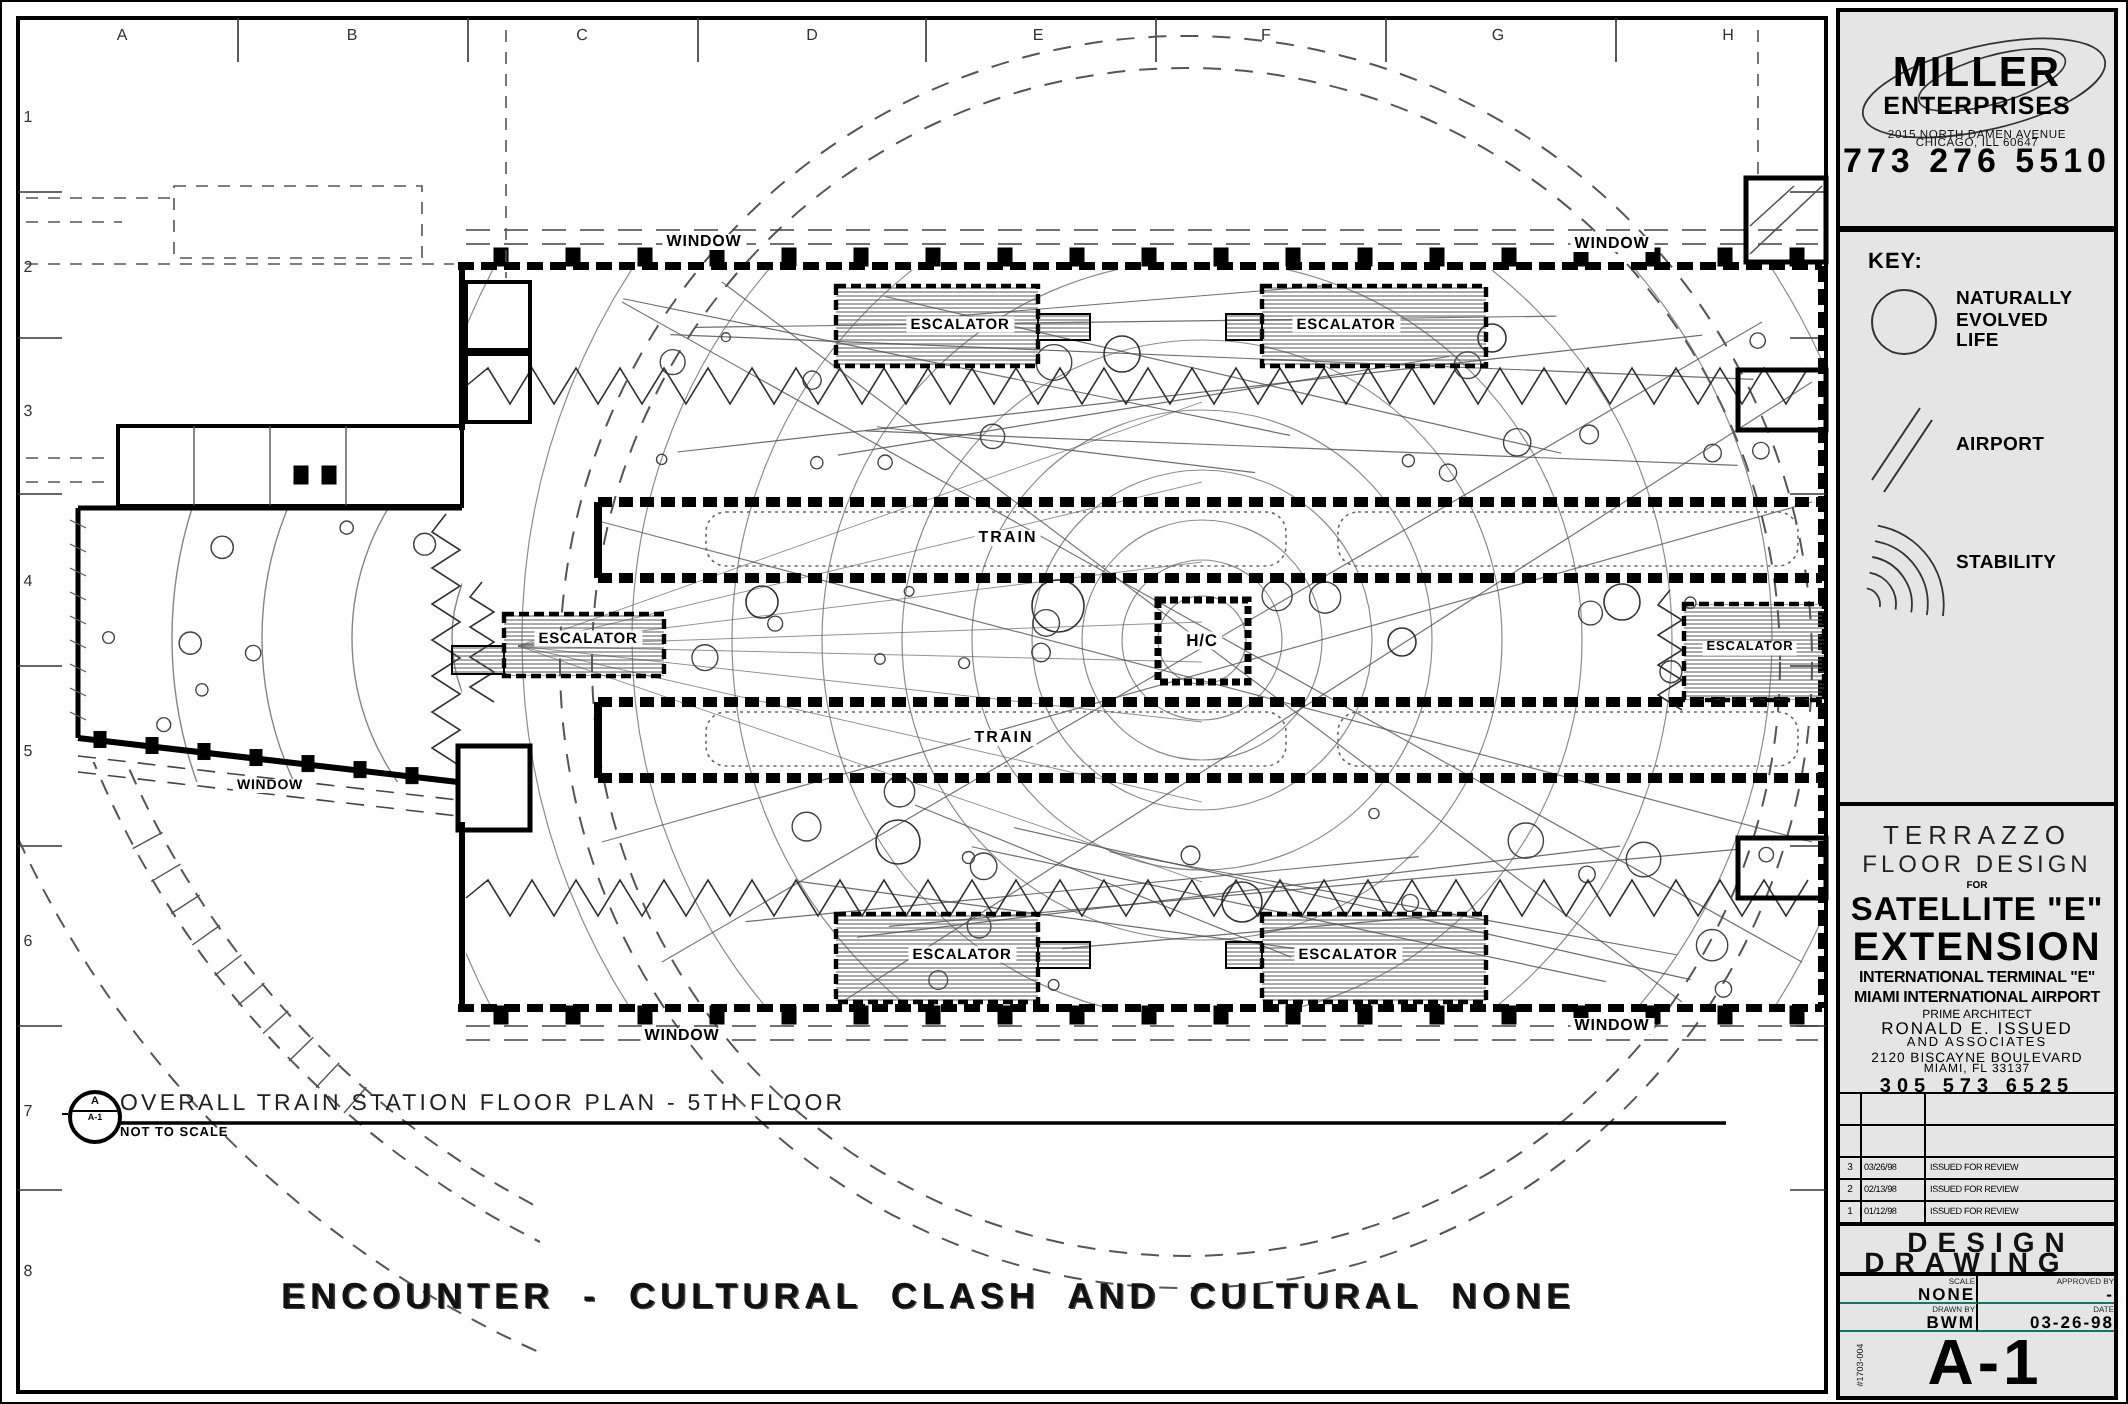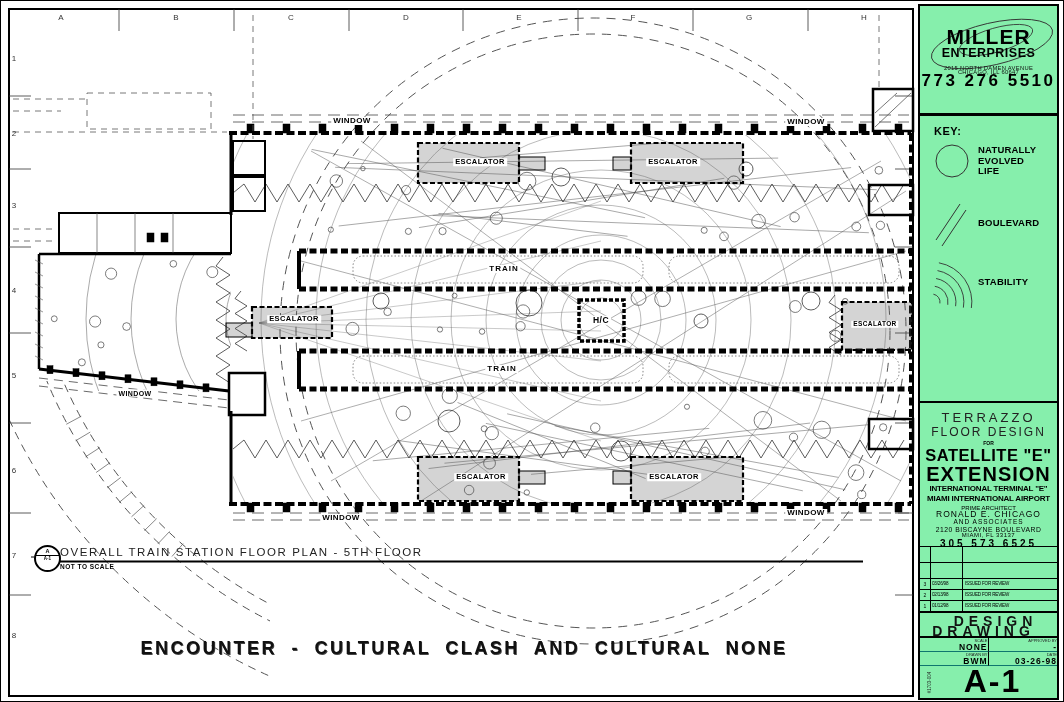--- a/index.html
+++ b/index.html
@@ -13,21 +13,21 @@
   #caption-bubble{position:absolute;left:33px;top:544px;width:23px;height:23px;border:2.5px solid #000;
        border-radius:50%;background:#fff;text-align:center;line-height:1;}
   #caption-bubble .bt{display:block;font-size:5.5px;font-weight:bold;border-bottom:1px solid #000;padding-top:2px;}
   #caption-bubble .bb{display:block;font-size:4.5px;font-weight:bold;padding-top:1px;}
   #caption-title{position:absolute;left:59px;top:545px;font-size:11.5px;letter-spacing:1.6px;color:#222;white-space:nowrap;}
   #caption-scale{position:absolute;left:59px;top:562px;font-size:6.5px;font-weight:bold;letter-spacing:.5px;color:#000;}
   #footer-title{position:absolute;left:463px;top:637px;transform:translateX(-50%);font-size:18px;font-weight:900;
        letter-spacing:2.5px;word-spacing:7px;white-space:nowrap;color:#111;text-shadow:.7px .7px 0 #444;}
   
   #panel{position:absolute;left:917px;top:3px;width:141px;height:696px;border:2.5px solid #000;
-         background:#86efac;box-sizing:border-box;}
+         background:#e5e5e5;box-sizing:border-box;}
   #panel .sec{position:absolute;left:0;right:0;box-sizing:border-box;}
   #sec-logo{top:0;height:110px;border-bottom:3px solid #000;text-align:center;overflow:hidden;}
   #logo-orbit{position:absolute;left:2px;top:2px;}
   #logo-name1{margin-top:22px;font-size:21px;font-weight:900;letter-spacing:1px;line-height:.9;position:relative;}
   #logo-name2{font-size:12.5px;font-weight:900;letter-spacing:.5px;line-height:1;position:relative;}
   .addr{font-size:5.8px;line-height:1.05;letter-spacing:.3px;position:relative;color:#111;}
   #logo-phone{font-size:17px;font-weight:bold;letter-spacing:2.5px;margin-top:-5px;position:relative;color:#000;}
   #sec-key{top:110px;height:285px;}
   #key-title{position:absolute;left:14px;top:9px;font-size:11px;font-weight:bold;letter-spacing:.5px;}
   .key-item{position:absolute;left:6px;right:14px;display:flex;align-items:center;}
@@ -421,21 +421,21 @@
         </span>
         <span class="key-lab">NATURALLY EVOLVED LIFE</span>
       </div>
       <div class="key-item" style="top:82px;">
         <span class="key-sym">
           <svg width="44" height="50">
             <line x1="6" y1="42" x2="30" y2="6" stroke="#333" stroke-width="1"></line>
             <line x1="12" y1="48" x2="36" y2="12" stroke="#333" stroke-width="1"></line>
           </svg>
         </span>
-        <span class="key-lab">BOULEVARD</span>
+        <span class="key-lab">AIRPORT</span>
       </div>
       <div class="key-item" style="top:140px;">
         <span class="key-sym">
           <svg width="50" height="52">
             <path d="M6.4 38.2 A8 8 0 0 1 12.9 47.4" fill="none" stroke="#333" stroke-width=".9"></path>
             <path d="M7.8 30.3 A16 16 0 0 1 20.8 48.8" fill="none" stroke="#333" stroke-width=".9"></path>
             <path d="M9.1 22.5 A24 24 0 0 1 28.6 50.2" fill="none" stroke="#333" stroke-width=".9"></path>
             <path d="M10.5 14.6 A32 32 0 0 1 36.4 51.6" fill="none" stroke="#333" stroke-width=".9"></path>
             <path d="M11.9 6.8 A40 40 0 0 1 44.3 52.9" fill="none" stroke="#333" stroke-width=".9"></path>
           </svg>
@@ -446,21 +446,21 @@
 
     <div class="sec" id="sec-project">
       <div class="pj1">TERRAZZO</div>
       <div class="pj2">FLOOR DESIGN</div>
       <div class="pjfor">FOR</div>
       <div class="pjt1">SATELLITE "E"</div>
       <div class="pjt2">EXTENSION</div>
       <div class="pjs">INTERNATIONAL TERMINAL "E"</div>
       <div class="pjs">MIAMI INTERNATIONAL AIRPORT</div>
       <div class="pja-role">PRIME ARCHITECT</div>
-      <div class="pja-name">RONALD E. CHICAGO</div>
+      <div class="pja-name">RONALD E. ISSUED</div>
       <div class="pja-assoc">AND ASSOCIATES</div>
       <div class="pja-addr1">2120 BISCAYNE BOULEVARD</div>
       <div class="pja-addr2">MIAMI, FL 33137</div>
       <div class="pja-phone">305 573 6525</div>
     </div>
 
     <div class="sec" id="sec-rev">
       <div class="rev-row">
         <span class="rev-num"></span>
           <span class="rev-date"></span>

